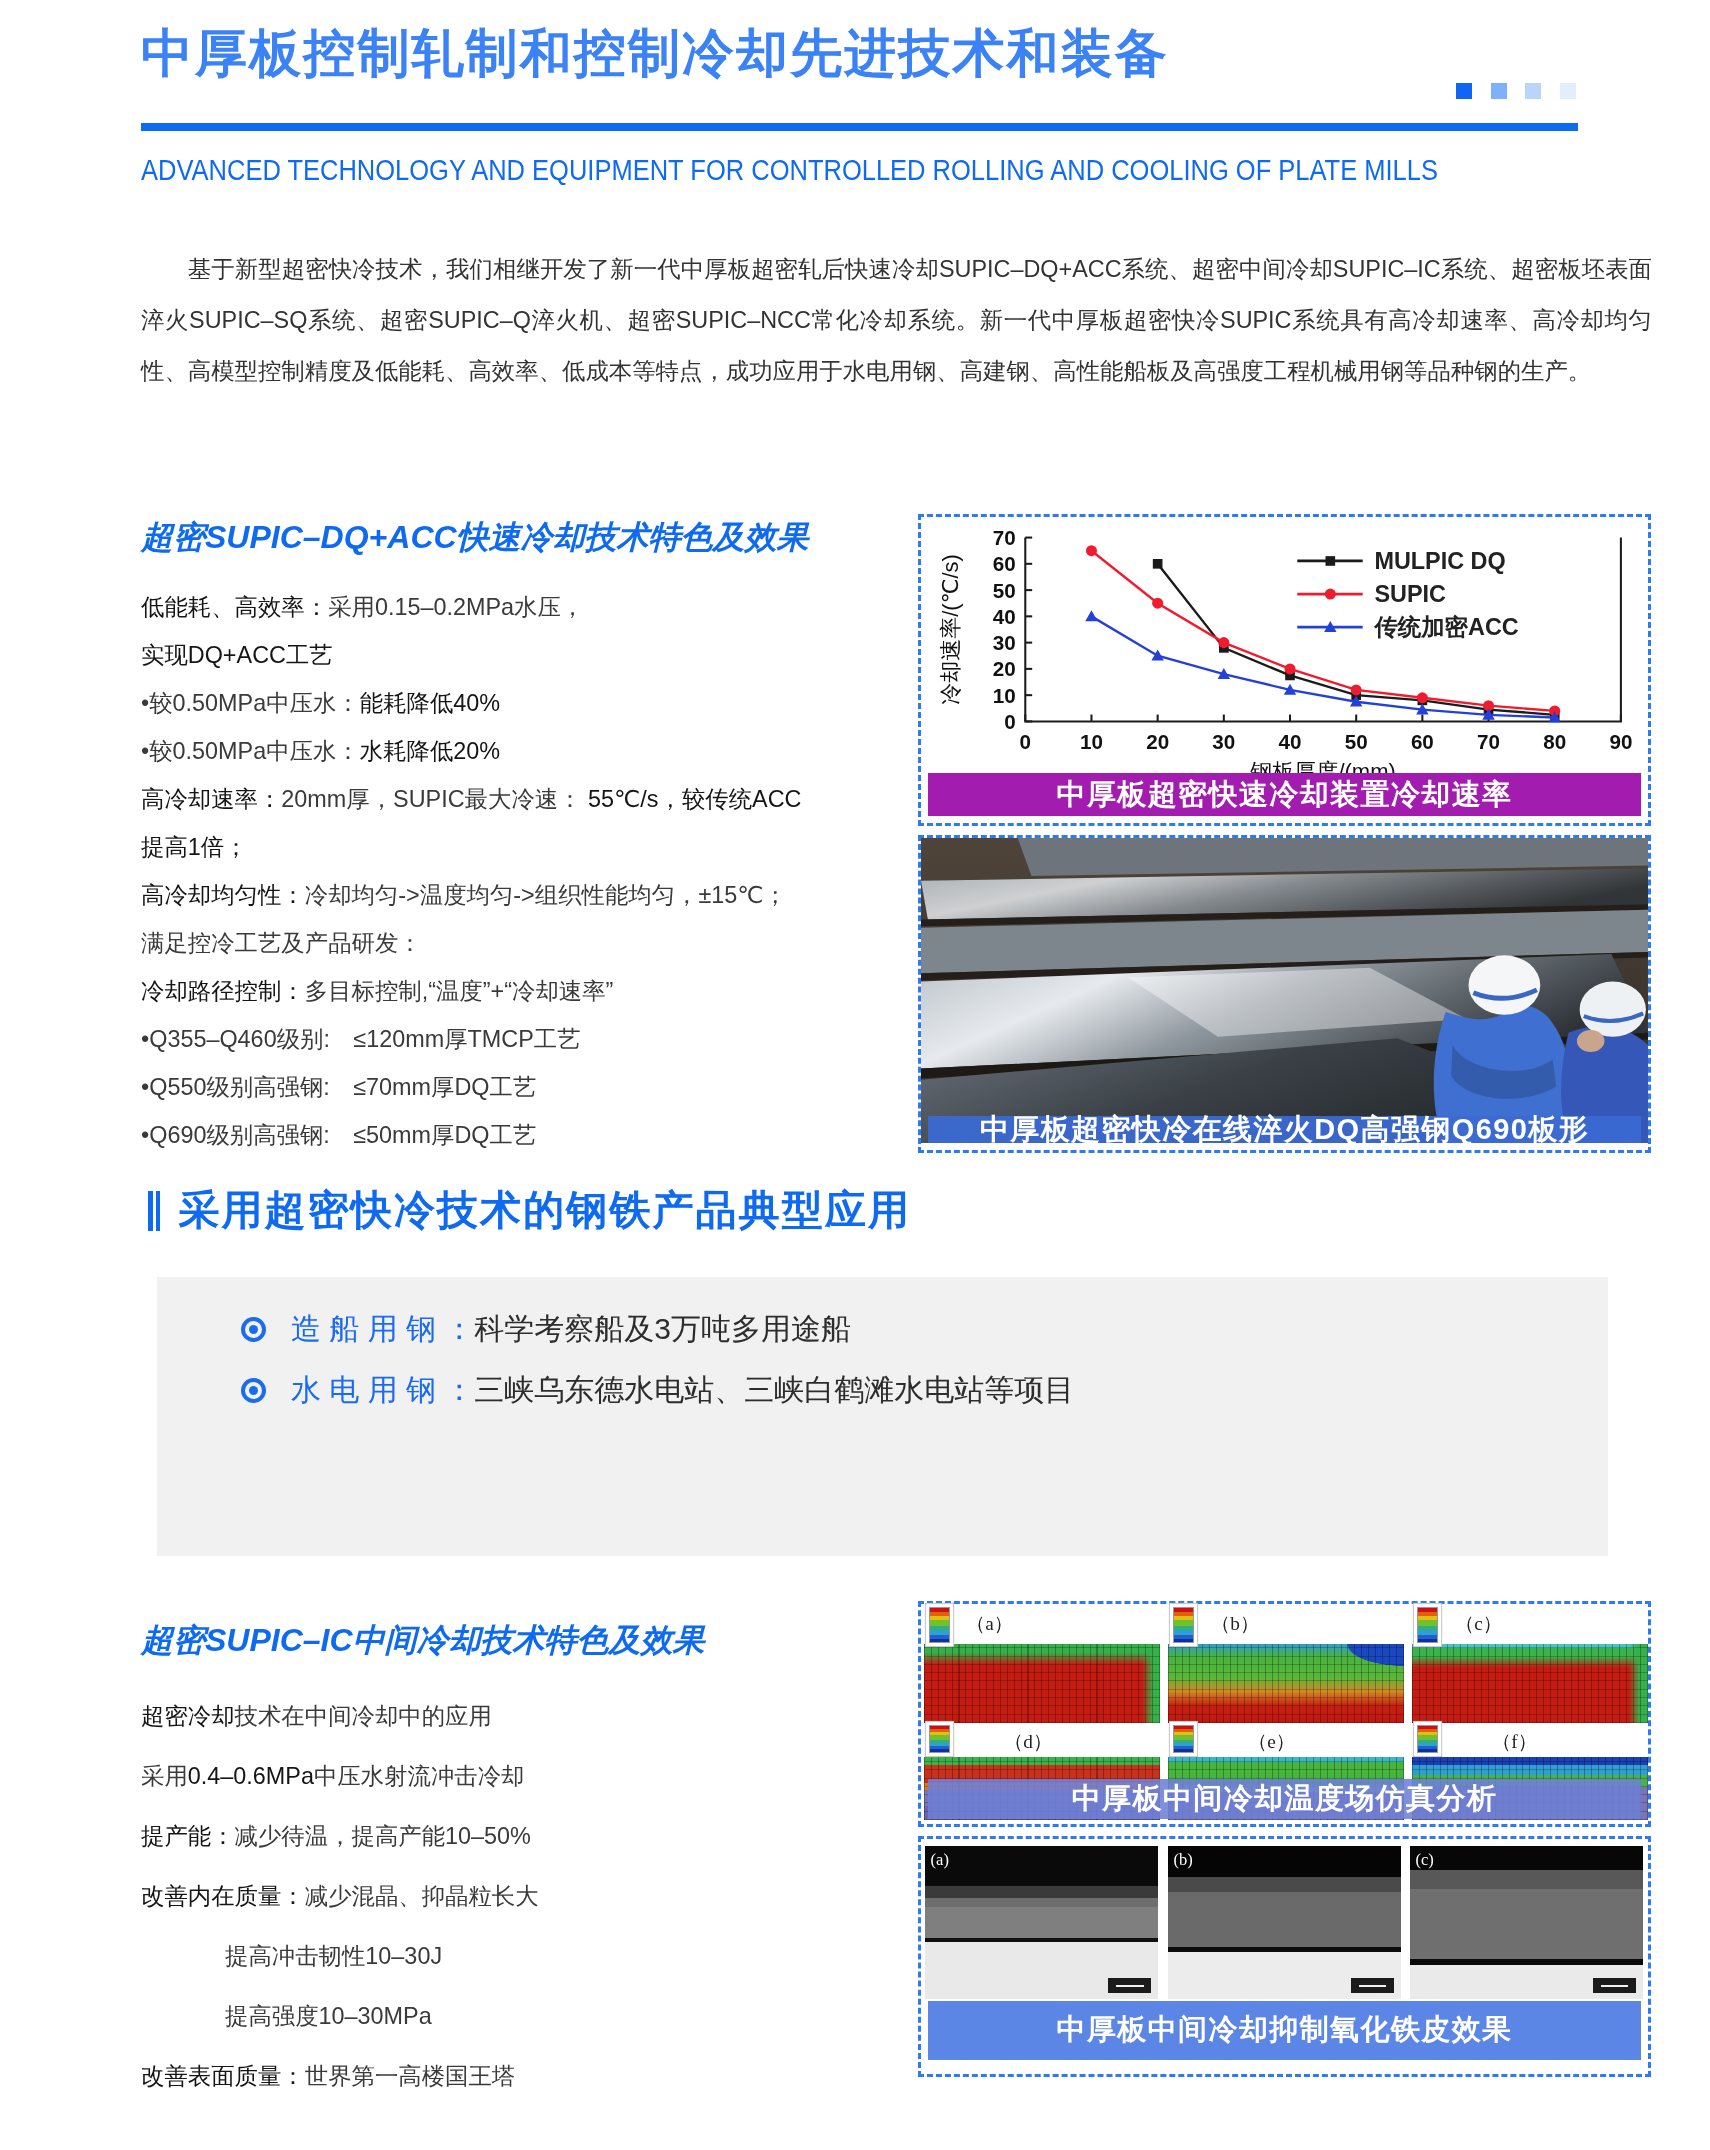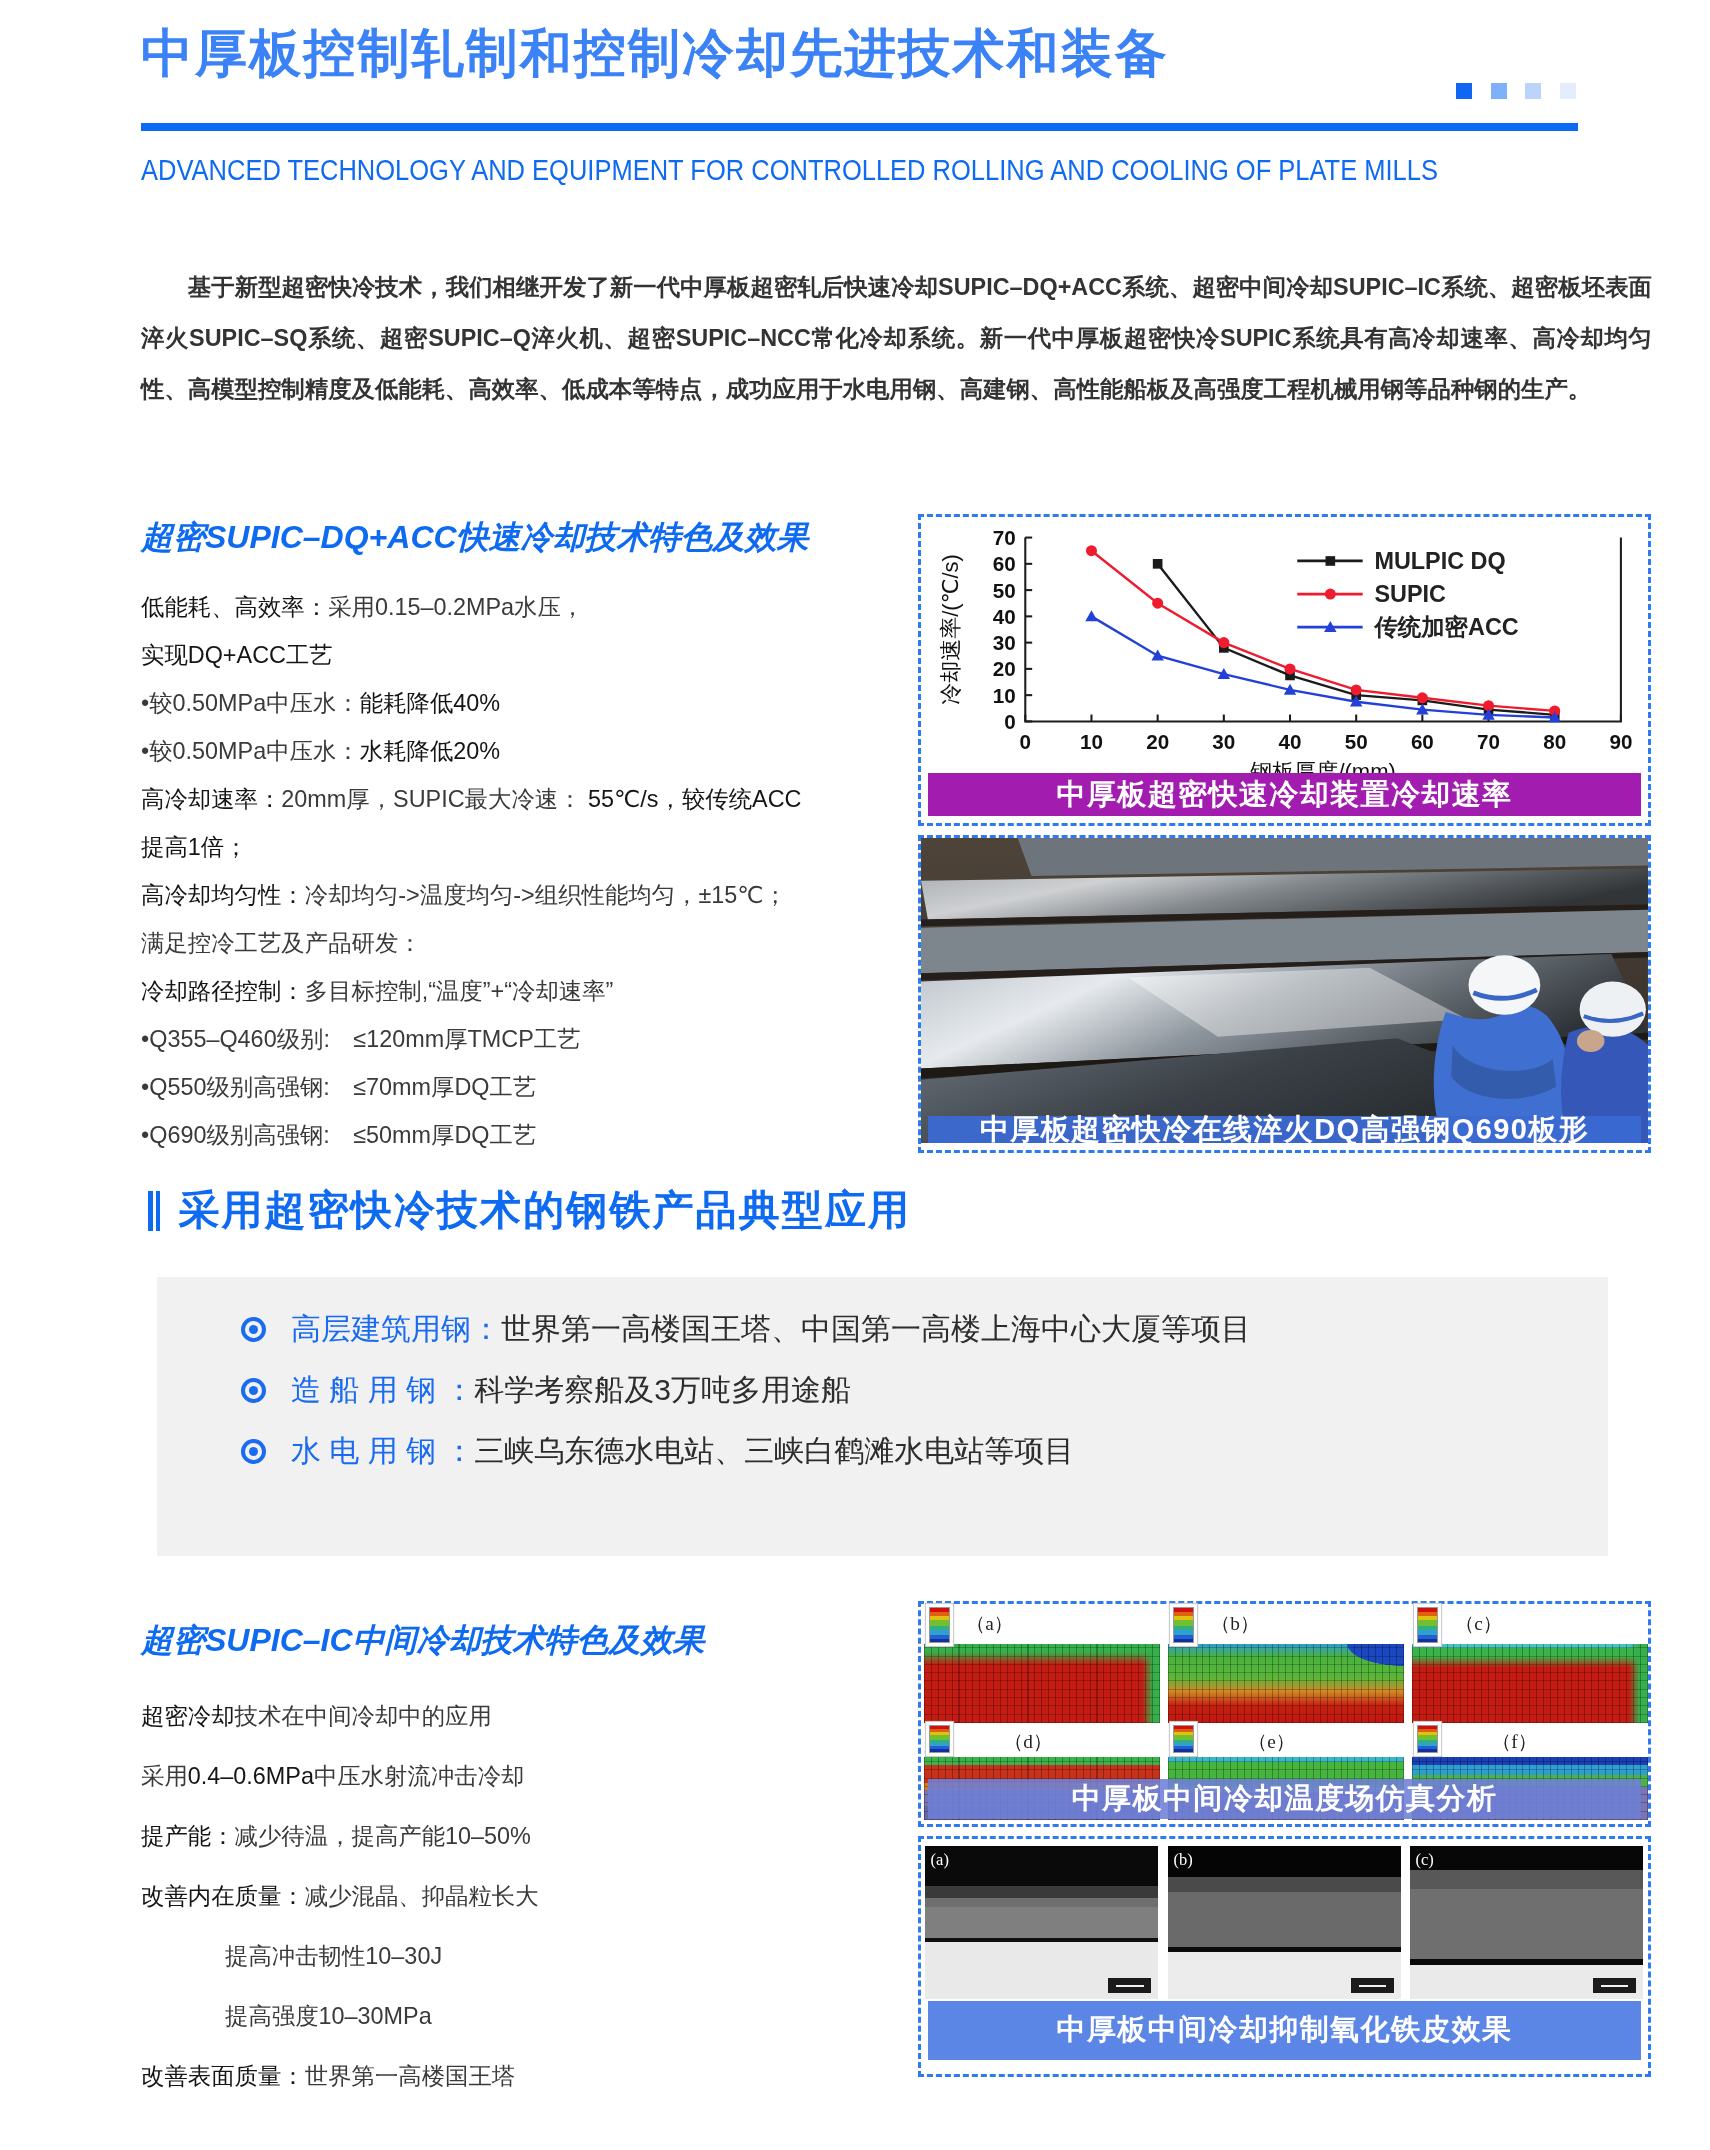--- a/index.html
+++ b/index.html
@@ -12,22 +12,22 @@
            color:#3b82f6; letter-spacing:2.1px; white-space:nowrap;text-align:right; }
   .deco-squares { position:absolute; left:1456px; top:83px; display:flex; gap:18.6px; }
   .deco-squares span { width:16px; height:16px; display:block; }
   .sq1 { background:#1066F2; } .sq2 { background:#7FB0FA; }
   .sq3 { background:#BAD4FC; } .sq4 { background:#E3EDFD; }
   .rule { position:absolute; left:141px; top:123px; width:1437px; height:7.6px; background:#0D6AF2; }
   .subtitle { position:absolute; left:141px; top:153px; font-size:30px; color:#0E6AF0;
               white-space:nowrap; transform:scaleX(.85); transform-origin:left center; }
 
   
-  .intro { position:absolute; left:141px; top:262px; width:1511px; font-size:23.4px;
-           line-height:51px; color:#333; text-align:justify; text-indent:2em;font-weight:bold; }
+  .intro { position:absolute; left:141px; top:244px; width:1511px; font-size:23.4px;
+           line-height:51px; color:#333; text-align:justify; text-indent:2em; }
 
   
   .sec { position:absolute; left:141px; width:782px; }
   .sec1 { top:516px; }
   .sec3 { top:1619px; }
   .sec-heading { font-size:32px; font-weight:700; color:#0E6AF0; white-space:nowrap;font-style:italic; }
   .lines { margin-top:23.4px; }
   .t-line { font-size:23.4px; line-height:48px; color:#3a3a3a; white-space:nowrap; }
   .sec3 .t-line { line-height:60px; }
   .t-line b { font-weight:400; color:#151515; }
@@ -261,25 +261,20 @@
   </div>
 
   <div class="mid-heading">
     <span class="mid-bars"></span>
     <h2>采用超密快冷技术的钢铁产品典型应用</h2>
   </div>
 
   <div class="apps-box">
     <div class="app-row">
       <span class="bullseye"></span>
-      <span class="app-label">高层建筑用钢：</span>
-      <span class="app-text">世界第一高楼国王塔、中国第一高楼上海中心大厦等项目</span>
-    </div>
-    <div class="app-row">
-      <span class="bullseye"></span>
       <span class="app-label">造 船 用 钢 ：</span>
       <span class="app-text">科学考察船及3万吨多用途船</span>
     </div>
     <div class="app-row">
       <span class="bullseye"></span>
       <span class="app-label">水 电 用 钢 ：</span>
       <span class="app-text">三峡乌东德水电站、三峡白鹤滩水电站等项目</span>
     </div>
   </div>
 

